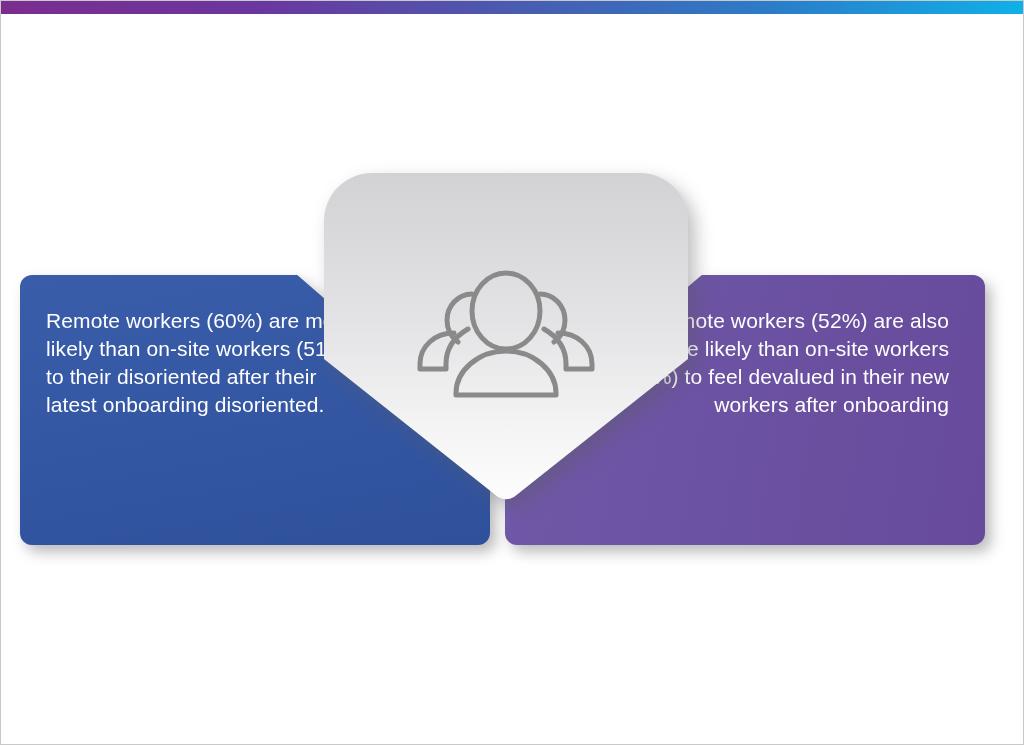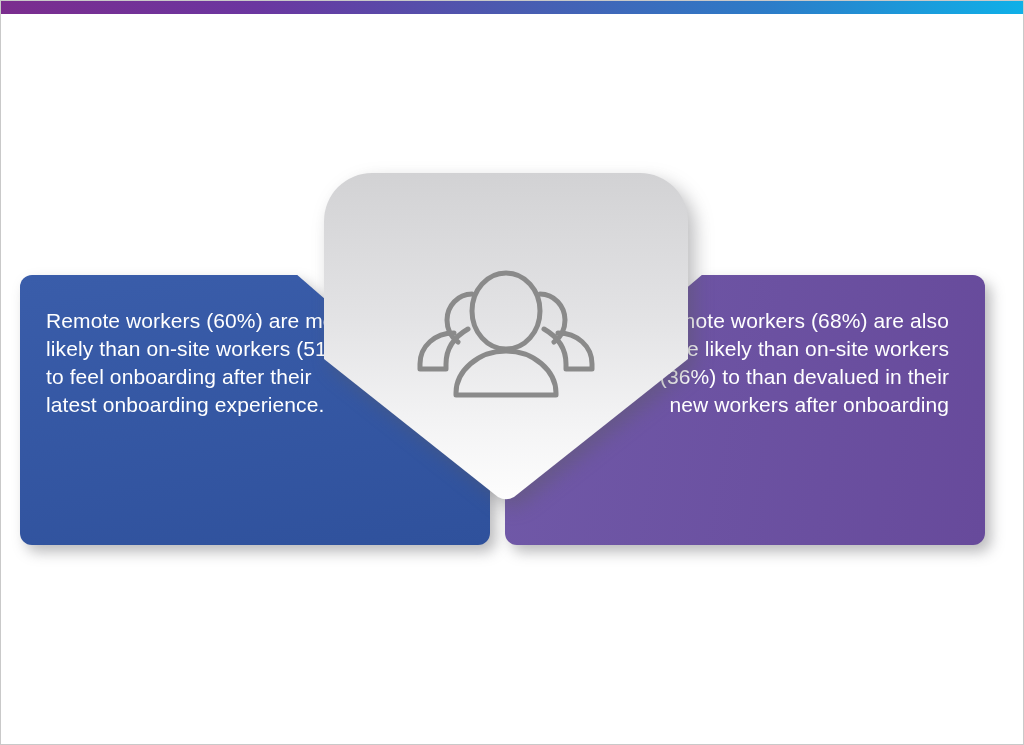--- a/index.html
+++ b/index.html
@@ -135,26 +135,26 @@
 </style>
 </head>
 <body>
 
 <div id="page" style="background: rgb(255, 255, 255);">
 
   <div id="top-band" style="background: linear-gradient(to right, rgb(123, 45, 142), rgb(107, 54, 160), rgb(74, 91, 176), rgb(44, 124, 200), rgb(15, 176, 232)); height: 14px;"></div>
 
   <div id="left-panel">
     <div class="panel-shape" style="background: linear-gradient(170deg, rgb(58, 93, 170) 0%, rgb(47, 81, 156) 100%);"></div>
-    <div class="panel-text"><span>Remote workers </span><b>(60%)</b><span> are more likely than on-site workers </span><b>(51%)</b><span> to </span><b>feel onboarding</b><span> after their latest onboarding experience.</span></div>
+    <div class="panel-text"><span>Remote workers </span><b>(60%)</b><span> are more likely than on-site workers </span><b>(51%)</b><span> to </span><b>their disoriented</b><span> after their latest onboarding disoriented.</span></div>
   </div>
 
   <div id="right-panel">
     <div class="panel-shape" style="background: linear-gradient(100deg, rgb(112, 89, 168) 0%, rgb(103, 74, 155) 100%);"></div>
-    <div class="panel-text"><span>Remote workers </span><b>(68%)</b><span> are also more likely than on-site workers </span><b>(36%)</b><span> to </span><b>than devalued</b><span> in their new workers after onboarding</span></div>
+    <div class="panel-text"><span>Remote workers </span><b>(52%)</b><span> are also more likely than on-site workers </span><b>(36%)</b><span> to </span><b>feel devalued</b><span> in their new workers after onboarding</span></div>
   </div>
 
   <div id="shield">
     <svg id="shield-svg" viewBox="0 0 368 332" xmlns="http://www.w3.org/2000/svg">
       <defs>
         <linearGradient id="shieldGrad" x1="0" y1="0" x2="0" y2="1">
           <stop offset="0%" stop-color="#d2d2d4"></stop>
           <stop offset="45%" stop-color="#e3e3e5"></stop>
           <stop offset="78%" stop-color="#f4f4f5"></stop>
           <stop offset="100%" stop-color="#fdfdfd"></stop>

